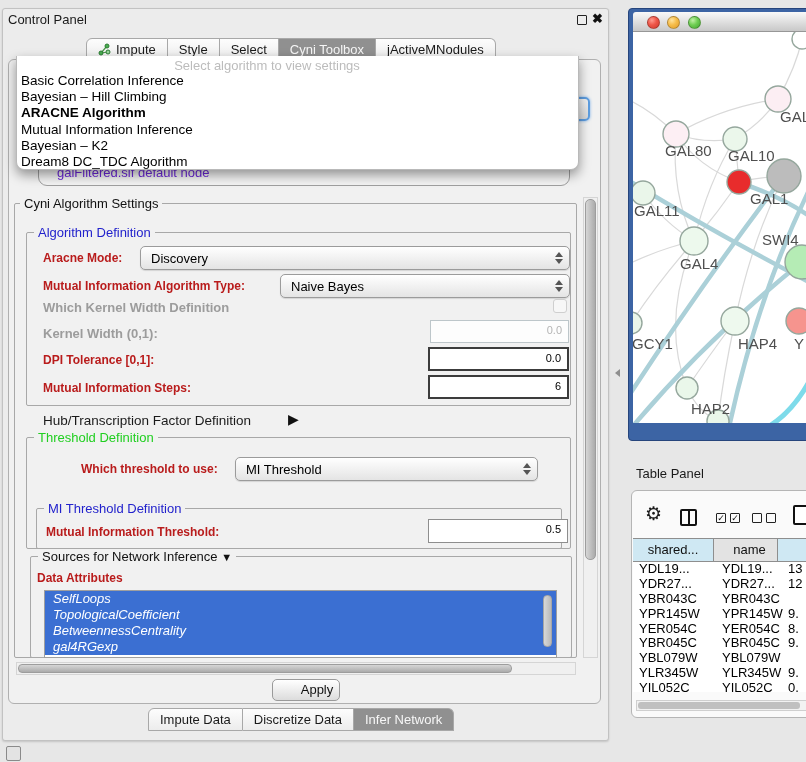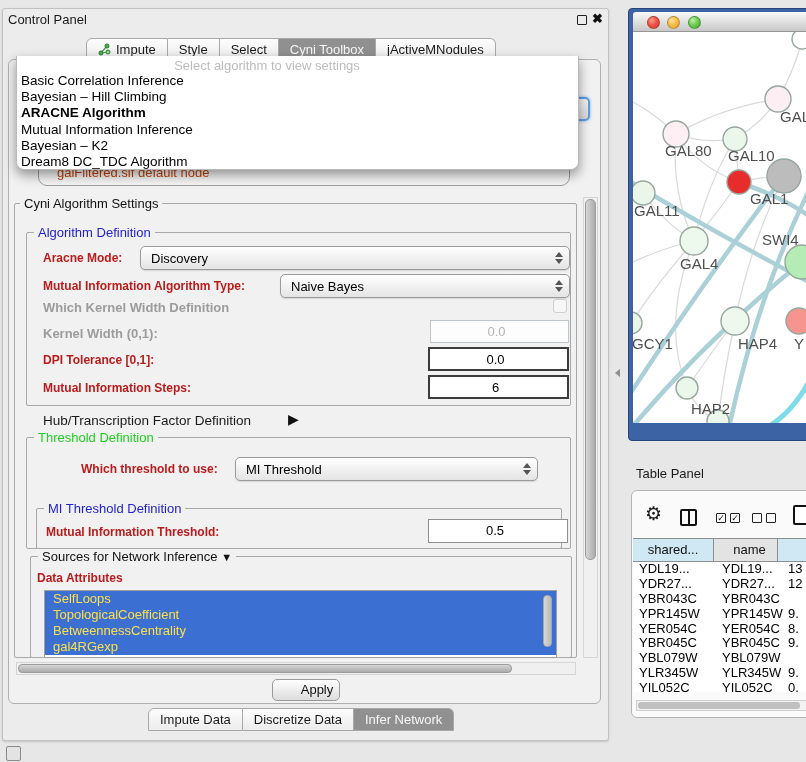--- a/index.html
+++ b/index.html
@@ -36,47 +36,47 @@
               font-size:13px; color:#bcbcbc; }
   .popup-items { position:absolute; left:4px; top:17px; right:4px; }
   .popup-item { font-size:13.5px; height:16.2px; line-height:16.2px; color:#000; }
   .popup-item.bold { font-weight:bold; }
 
   .blue-ring { left:572px; top:97px; width:18px; height:24px; border:2px solid #5d9de0;
                border-radius:5px; background:linear-gradient(#f2f2f2,#d8d8d8); z-index:40;
                box-shadow:0 0 3px #79b0ec; }
   .gal-combo { left:38px; top:152px; width:532px; height:34px; background:#f3f3f3;
                border:1px solid #9f9f9f; border-radius:9px; z-index:5; }
-  .gal-combo span { position:absolute; left:18px; top:12px; font-size:13px; color:#c2410c; }
+  .gal-combo span { position:absolute; left:18px; top:12px; font-size:13px; color:#6d28d9; }
 
   
   .group { border:1px solid #a8a8a8; border-radius:2px; }
   .group-title { position:absolute; background:#f1f1f1; padding:0 4px; font-size:13px; z-index:2; }
   .t-blue { color:#2222cc; }
   .t-green { color:#21cf21; }
 
   .lbl { font-size:12px; font-weight:bold; color:#b91c1c; }
   .lbl-dis { font-size:13px; font-weight:bold; color:#9c9c9c; }
 
   .combo { background:linear-gradient(#ffffff,#e4e4e4); border:1px solid #9b9b9b; border-radius:5px;
            display:flex; align-items:center; box-shadow:0 1px 1px rgba(0,0,0,.12); }
   .combo-text { flex:1; padding-left:10px; font-size:13px; color:#000; }
   .combo-arrs { width:18px; display:flex; flex-direction:column; align-items:center; gap:2px; padding-right:2px; }
   .tri-up { width:0; height:0; border-left:4px solid transparent; border-right:4px solid transparent; border-bottom:5px solid #555; }
   .tri-dn { width:0; height:0; border-left:4px solid transparent; border-right:4px solid transparent; border-top:5px solid #555; }
 
-  .field { background:#fff; font-size:13px; text-align:center; padding:3px 6px 0 0; }
+  .field { background:#fff; font-size:11px; text-align:right; padding:3px 6px 0 0; }
   .field.dark { border:2px solid #3c3c3c; color:#000; }
   .field.dim { border:1px solid #bdc6ca; color:#b4b4b4; background:#fdfdfd; }
   .field.thin { border:1px solid #8e8e8e; color:#000; }
 
   .cb { width:14px; height:14px; border:1.5px solid #cfcfcf; border-radius:3px; background:#f7f7f7; }
 
   .attr-list { left:44px; top:590px; width:513px; height:68px; background:#fff; border:1px solid #9f9f9f; overflow:hidden; }
-  .attr-item { height:16px; line-height:16px; padding-left:8px; font-size:13px; color:#fde047; }
+  .attr-item { height:16px; line-height:16px; padding-left:8px; font-size:13px; color:#ffffff;font-style:italic; }
   .attr-thumb { position:absolute; right:4px; top:4px; width:9px; height:52px; border-radius:4px;
                 background:linear-gradient(90deg,#d8d8d8,#b9b9b9); border:1px solid #a6a6a6; }
 
   .vscroll { left:583px; top:197px; width:15px; height:461px; background:#f0f0f0; border:1px solid #d5d5d5; }
   .vthumb { left:585px; top:199px; width:11px; height:361px; border-radius:5px;
             background:linear-gradient(90deg,#d6d6d6,#ababab); border:1px solid #9d9d9d; }
   .hscroll { left:16px; top:662px; width:560px; height:13px; background:#f0f0f0; border:1px solid #d5d5d5; }
   .hthumb { left:18px; top:664px; width:494px; height:9px; border-radius:4px;
             background:linear-gradient(#d6d6d6,#ababab); border:1px solid #9d9d9d; }
 

